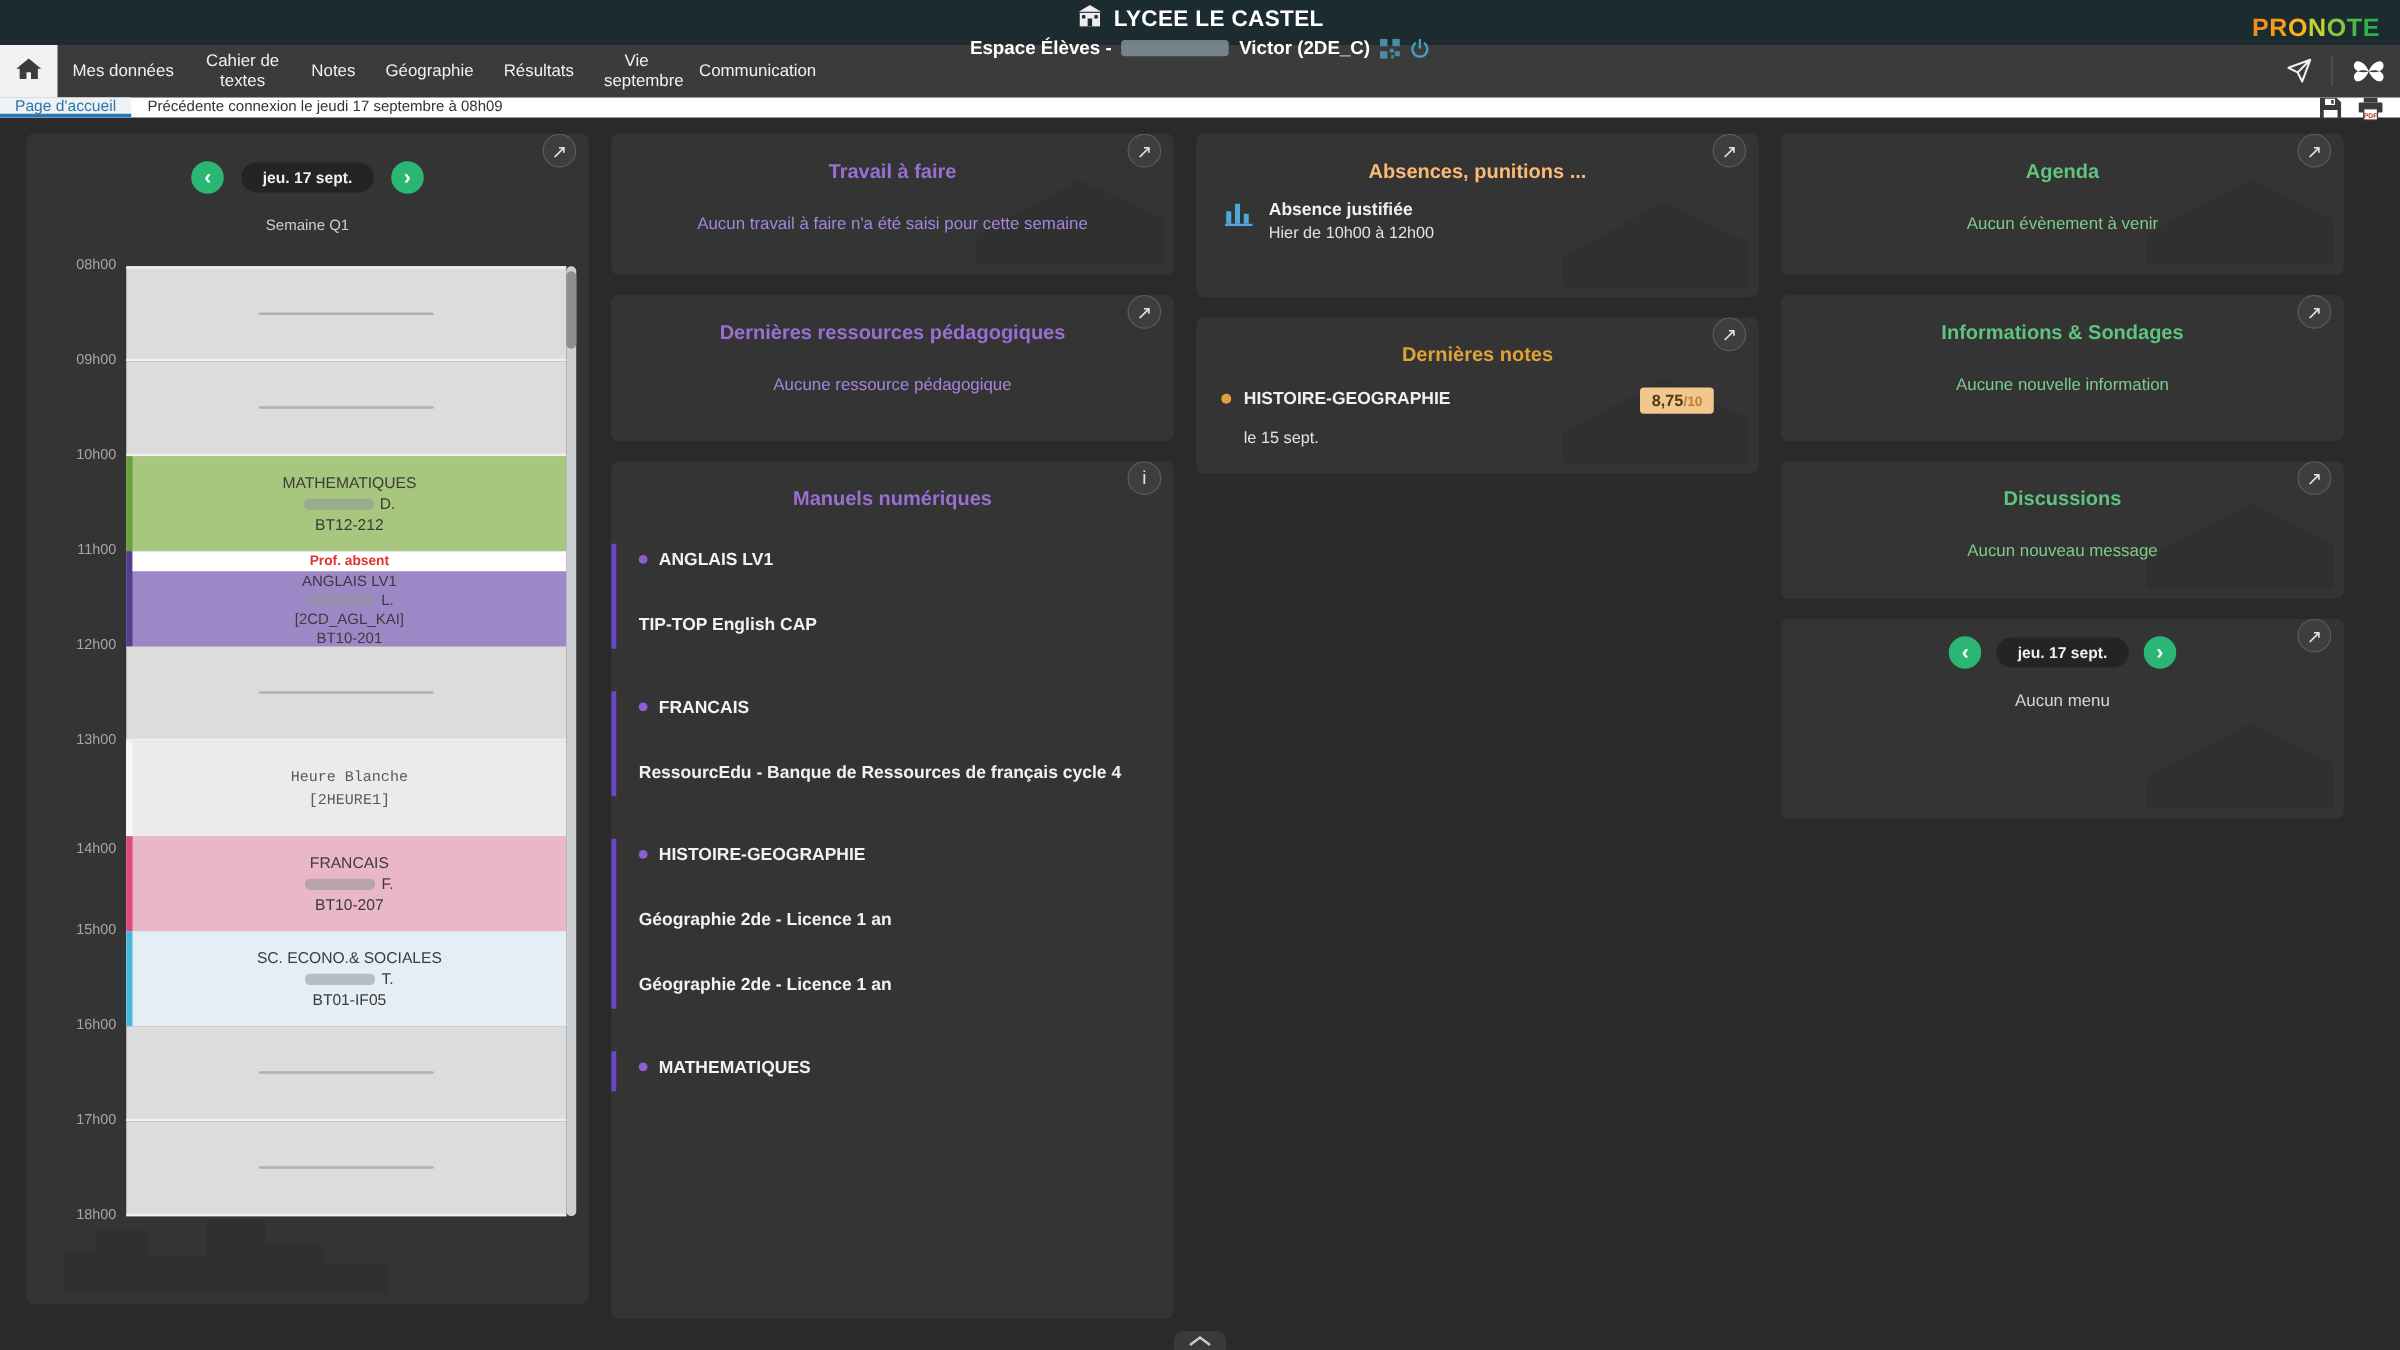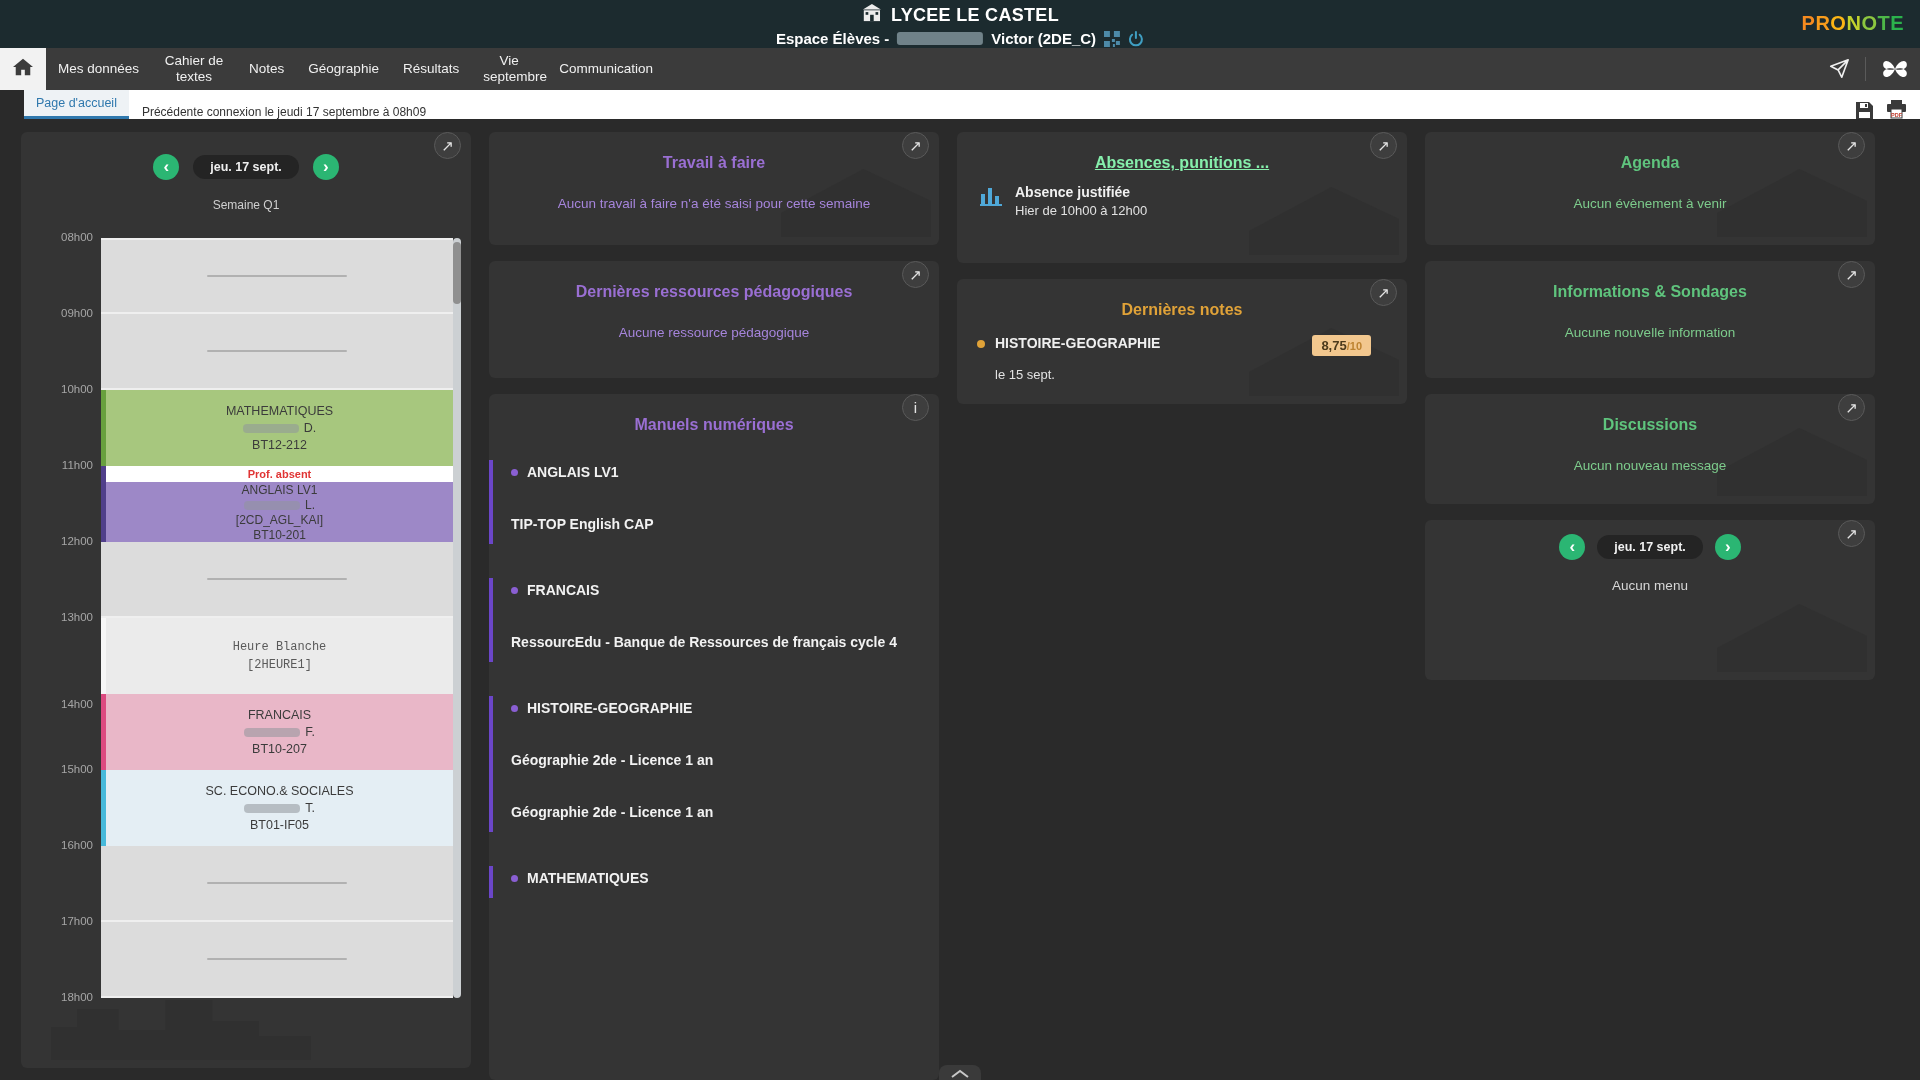--- a/index.html
+++ b/index.html
@@ -1,58 +1,58 @@
 <!DOCTYPE html>
 <html><head>
 <meta charset="utf-8">
 <style>
   * { margin:0; padding:0; box-sizing:border-box; }
   html,body { width:1920px; height:1080px; overflow:hidden; }
   body { background:#2a2a2a; font-family:"Liberation Sans", sans-serif; }
 
   
-  .topbar { height:48px; background:#1c2b2f; position:relative; color:#fff; }
+  .topbar { height:36px; background:#1c2b2f; position:relative; color:#fff; }
   .head-center { position:absolute; left:50%; top:0; transform:translateX(-50%); text-align:center; padding-top:4px; }
   .school-line { display:flex; align-items:center; justify-content:center; gap:8px; font-size:18px; font-weight:bold; letter-spacing:.3px; }
   .space-line { display:flex; align-items:center; justify-content:center; gap:8px; font-size:15px; font-weight:bold; margin-top:3px; }
   .name-redact { width:86px; height:13px; border-radius:3px; background:#7f9299; opacity:.85; display:inline-block; }
   .logo { position:absolute; right:16px; top:12px; font-size:20px; font-weight:bold; letter-spacing:.5px; }
   .lp0{color:#f68b1f}.lp1{color:#f89c1c}.lp2{color:#fbb515}.lp3{color:#c3d22d}
   .lp4{color:#8cc63f}.lp5{color:#4db748}.lp6{color:#2bb24c}
   .icon-btn { display:inline-flex; align-items:center; cursor:pointer; }
 
   
   .mainnav { height:42px; background:#3b3b3b; display:flex; align-items:stretch; }
   .home-tab { width:46px; background:#f2f2f2; display:flex; align-items:center; justify-content:center; cursor:pointer; }
   .nav-item { display:flex; align-items:center; padding:0 12px; color:#f0f0f0; font-size:13.5px; text-align:center; line-height:1.15; cursor:pointer; }
   .nav-item.narrow span { display:inline-block; width:62px; }
   .nav-item.narrow2 span { display:inline-block; width:52px; }
   .nav-spacer { flex:1; }
   .nav-icon { display:flex; align-items:center; padding:0 11px; cursor:pointer; }
   .nav-divider { width:1px; background:#5a5a5a; margin:9px 4px; }
 
   
-  .subbar { height:29px; background:#ffffff; display:flex; align-items:flex-end;margin-left:24px; }
+  .subbar { height:16px; background:#ffffff; display:flex; align-items:flex-start; }
   .page-tab { height:100%; display:flex; align-items:center; padding:0 12px; color:#2f78ad; font-size:12.5px; background:#eef2f5; border-bottom:3px solid #2f78ad; cursor:pointer; }
   .lastconn { font-size:12px; color:#333; margin-left:13px; }
   .sub-spacer { flex:1; }
   .sub-icon { margin-right:13px; display:flex; align-items:center; cursor:pointer; }
 
   
   .content { position:relative; height:961px; display:flex; gap:18px; padding:13px 0 0 21px; align-items:flex-start; }
   .col { display:flex; flex-direction:column; gap:16px; width:450px; }
   .col2 { height:948px; }
 
   .card { background:#343434; border-radius:6px; position:relative; overflow:hidden; }
   .card-title { text-align:center; font-weight:bold; font-size:16px; padding-top:22px; position:relative; z-index:2; }
   .empty-text { text-align:center; font-size:13.5px; margin-top:24px; padding:0 30px; position:relative; z-index:2; }
   .purple { color:#9a6fd3; } .purple-l { color:#a685dc; }
   .green { color:#5fc47d; } .green-l { color:#7dcc8c; }
   .orange { color:#e0a238; }
-  .blue { color:#86efac;text-decoration:underline; }
+  .blue { color:#fdba74; }
   .white-t { color:#e9e9e9; } .grey-t { color:#d6d6d6; }
 
   .corner-btn { position:absolute; top:0; right:10px; width:27px; height:27px; border-radius:50%;
     background:#3e3e3e; border:1px solid #5a5a5a; color:#e4e4e4; display:flex; align-items:center;
     justify-content:center; font-size:15px; cursor:pointer; z-index:5; font-family:inherit; }
   .corner-btn span { pointer-events:none; }
 
   .wm { position:absolute; pointer-events:none; background:#2e2e2e; opacity:.55; z-index:1; }
   .wm-diag { right:8px; bottom:8px; width:150px; height:80px; clip-path:polygon(0 70%,55% 15%,100% 55%,100% 100%,0 100%); }
   .wm-skyline { left:30px; bottom:8px; width:260px; height:60px;

